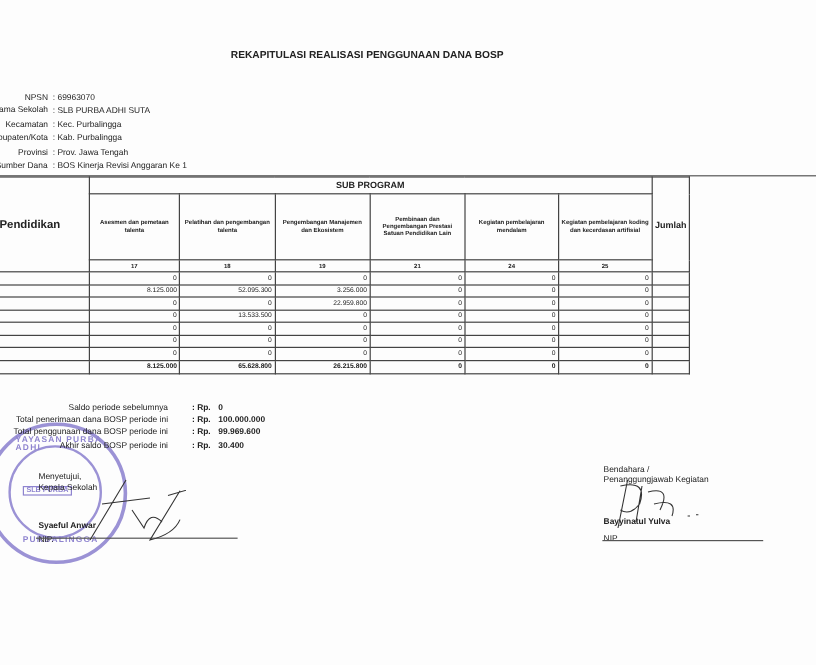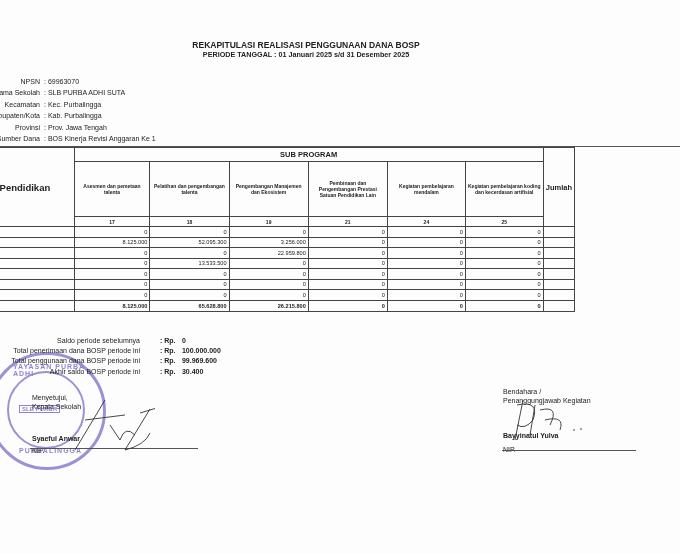--- a/index.html
+++ b/index.html
@@ -36,21 +36,20 @@
   .stamp { position: absolute; left: -12px; top: 352px; width: 112px; height: 112px; border: 3px solid #7b6fc8; border-radius: 50%; opacity: 0.75; }
   .stamp-inner { position: absolute; left: 16px; top: 16px; width: 74px; height: 74px; border: 2px solid #7b6fc8; border-radius: 50%; }
   .stamp-text { position: absolute; color: #6a5cc0; font-weight: bold; font-size: 8px; }
   svg.sig { position: absolute; }
 </style>
 </head>
 <body>
 
 <div class="title">
   <div class="t1">REKAPITULASI REALISASI PENGGUNAAN DANA BOSP</div>
-  <div class="t2">PERIODE TANGGAL : 01 Januari 2025 s/d 31 Desember 2025</div>
 </div>
 
 <div class="info">
   <div class="row">
       <div class="lbl"><span>NPSN</span></div>
       <div class="val">: 69963070</div>
     </div>
   <div class="row">
       <div class="lbl"><span>Nama Sekolah</span></div>
       <div class="val">: SLB PURBA ADHI SUTA</div>

